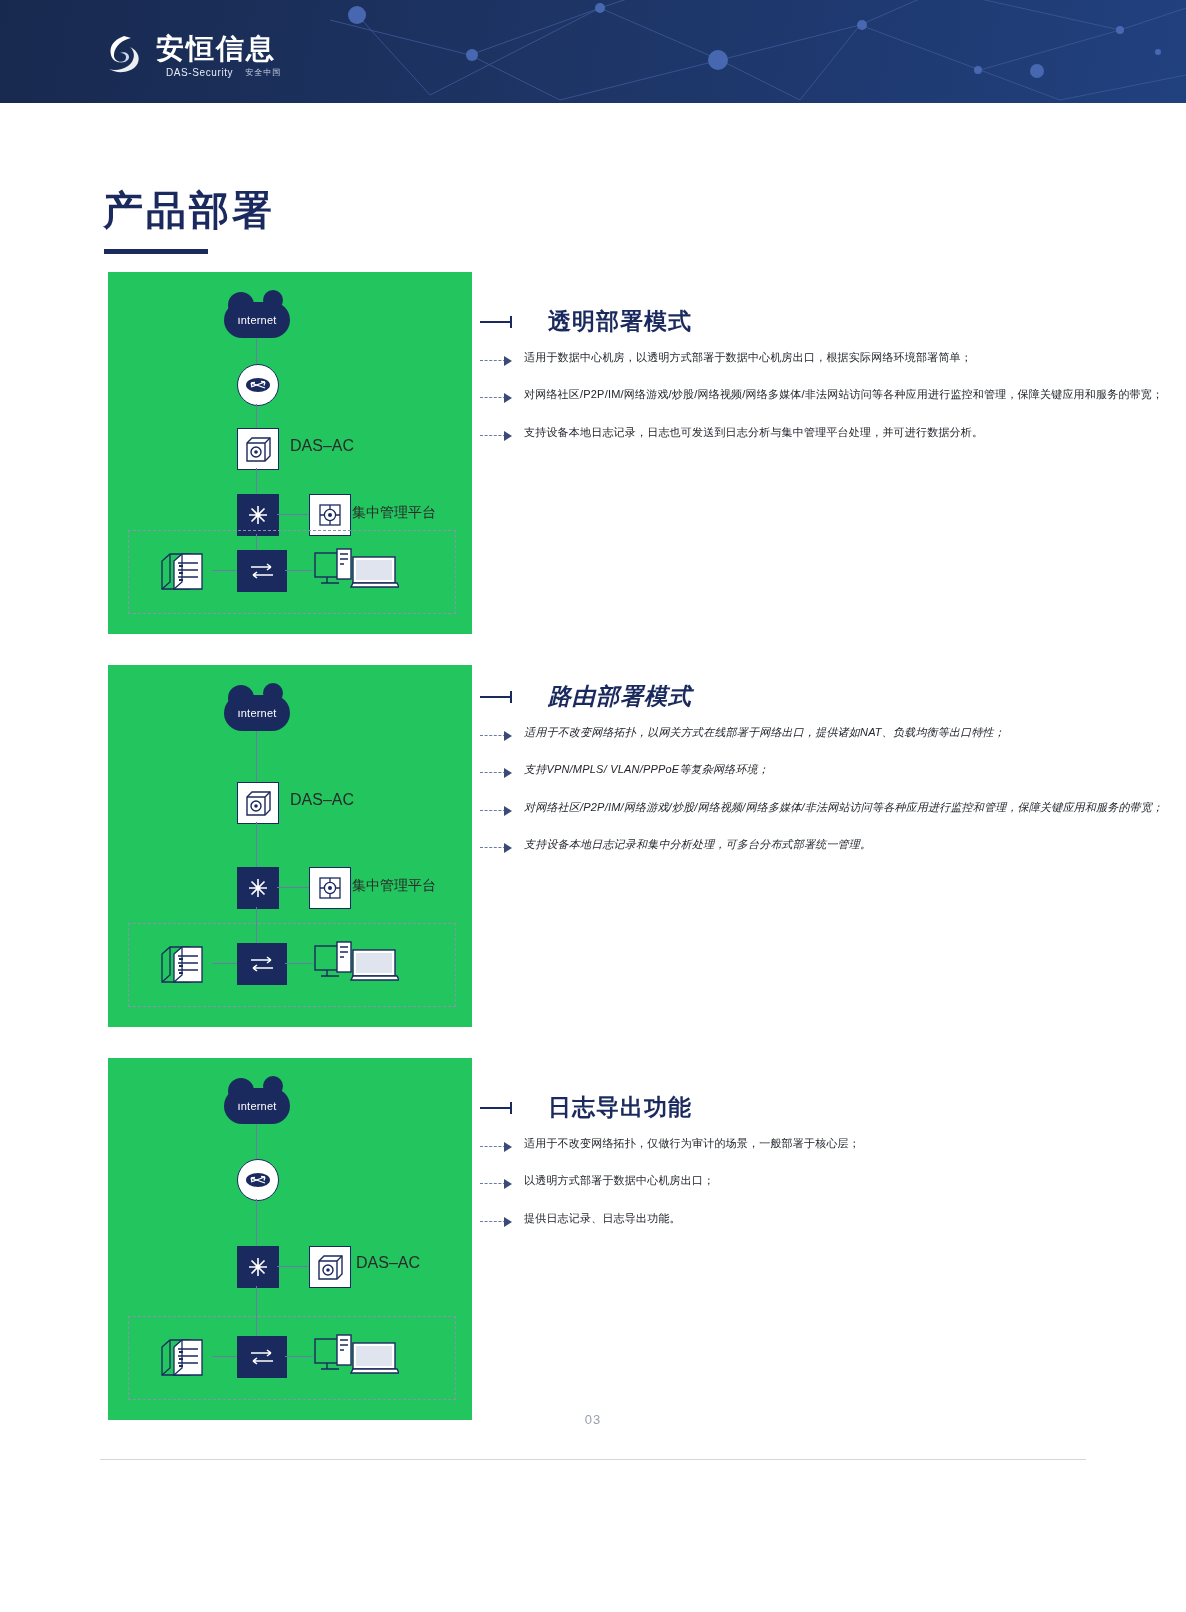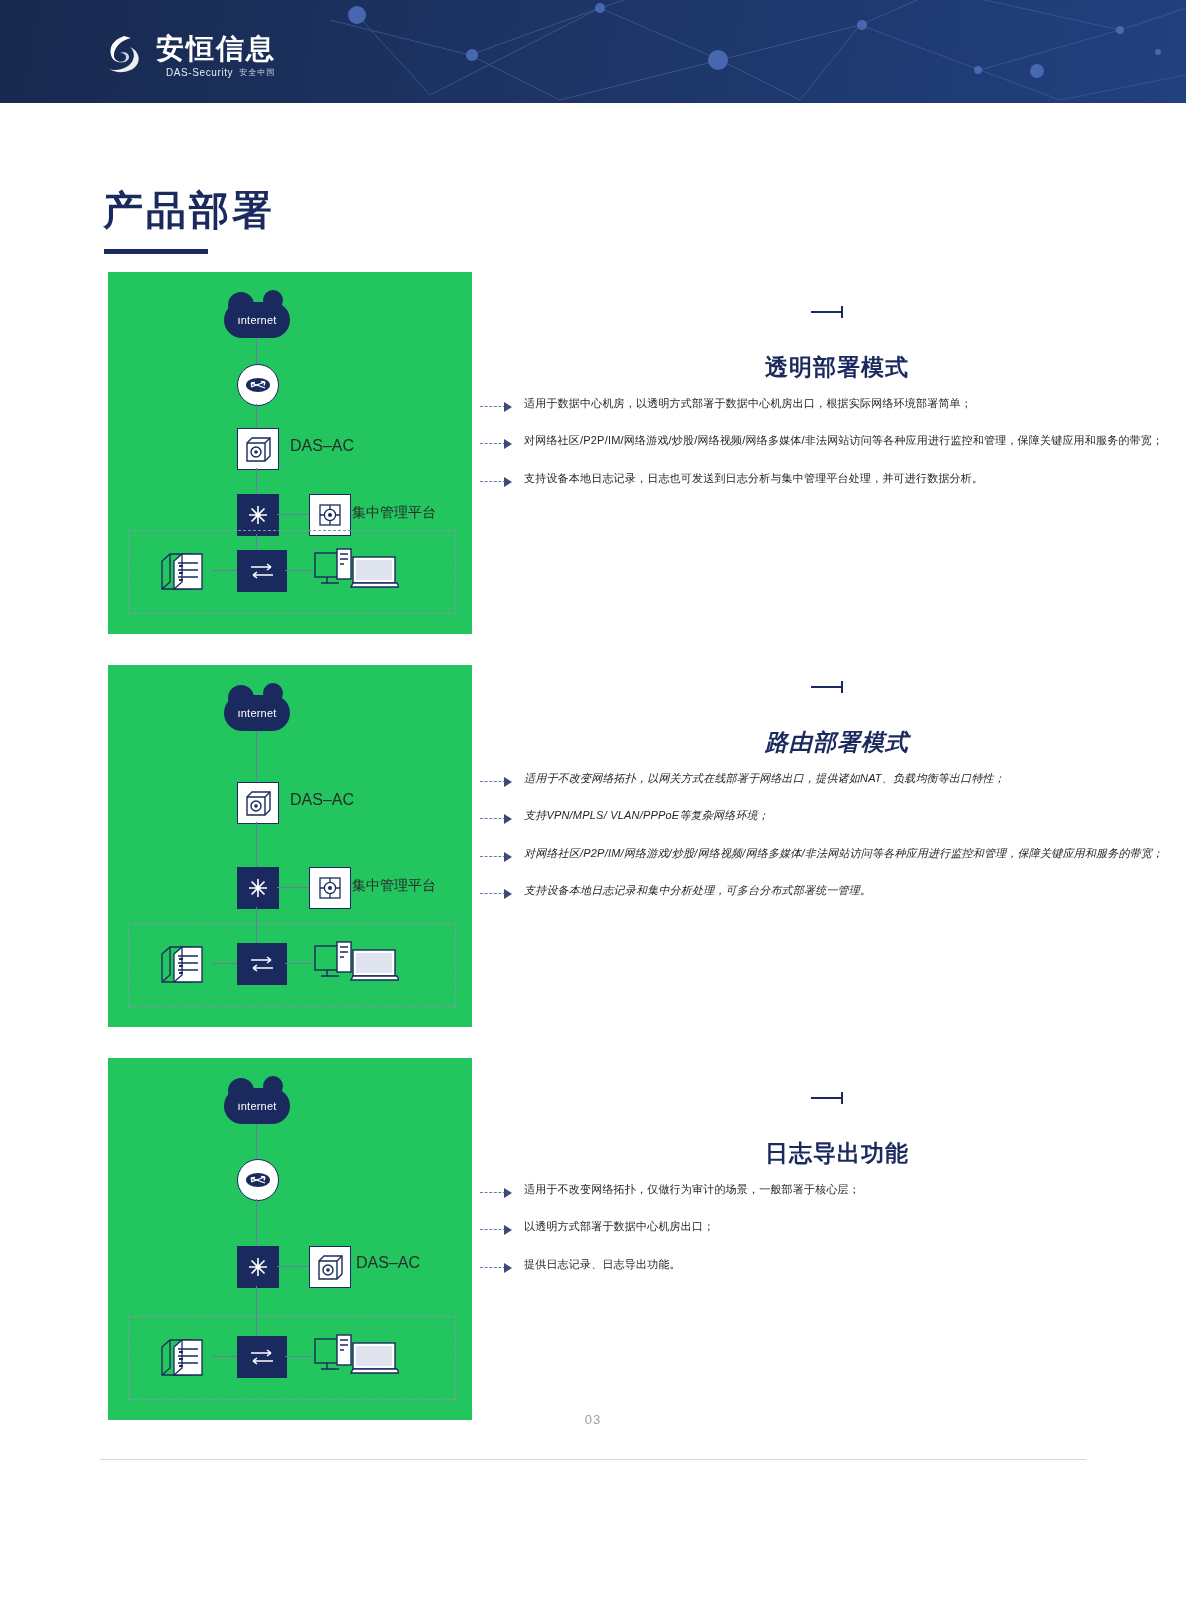--- a/index.html
+++ b/index.html
@@ -21,21 +21,21 @@
   .logo-wrap{
     position:absolute;left:100px;top:33px;display:flex;align-items:center;gap:10px;
   }
   .logo-mark{width:46px;height:46px;position:relative;}
   .logo-text{display:flex;flex-direction:column;justify-content:center;}
   .logo-cn{
     font-size:28px;font-weight:bold;color:#ffffff;letter-spacing:2px;line-height:1.05;
   }
   .logo-en{
     font-size:10px;color:#e6ebf5;letter-spacing:.6px;margin-top:3px;
-    display:flex;align-items:center;gap:6px;padding-left:10px;
+    display:flex;align-items:center;gap:12px;padding-left:10px;
   }
   .logo-en .sub{font-size:8px;color:#c7d2e6;letter-spacing:1px;}
   
   .page-title{
     position:absolute;left:103px;top:183px;
     font-size:40px;font-weight:bold;color:#1b2a5e;letter-spacing:3px;
   }
   .title-rule{
     position:absolute;left:104px;top:249px;width:104px;height:5px;background:#1b2a5e;
   }
@@ -65,21 +65,21 @@
   .node svg{display:block;}
   .node-label{
     position:absolute;font-size:14px;color:#2a2a2a;white-space:nowrap;
   }
   .dash-box{
     position:absolute;border:1px dashed #8a93ab;
   }
   .rack{position:absolute;}
   
   .textcol{position:absolute;left:372px;top:0;width:700px;}
-  .sec-head{display:flex;align-items:center;gap:8px;margin-bottom:10px;flex-direction:column;}
+  .sec-head{display:flex;align-items:center;gap:16px;margin-bottom:10px;}
   .sec-arrow{
     position:relative;width:38px;height:12px;flex:0 0 38px;
   }
   .sec-arrow .ln{position:absolute;left:0;top:5px;width:30px;height:2px;background:#1b2a5e;}
   .sec-arrow .cap{position:absolute;left:30px;top:0;width:2px;height:12px;background:#1b2a5e;}
   .sec-title{
     font-size:23px;font-weight:bold;color:#1b2a5e;letter-spacing:1px;margin-left:14px;
   }
   .bullet{
     display:flex;align-items:flex-start;margin:0 0 16px 0;

